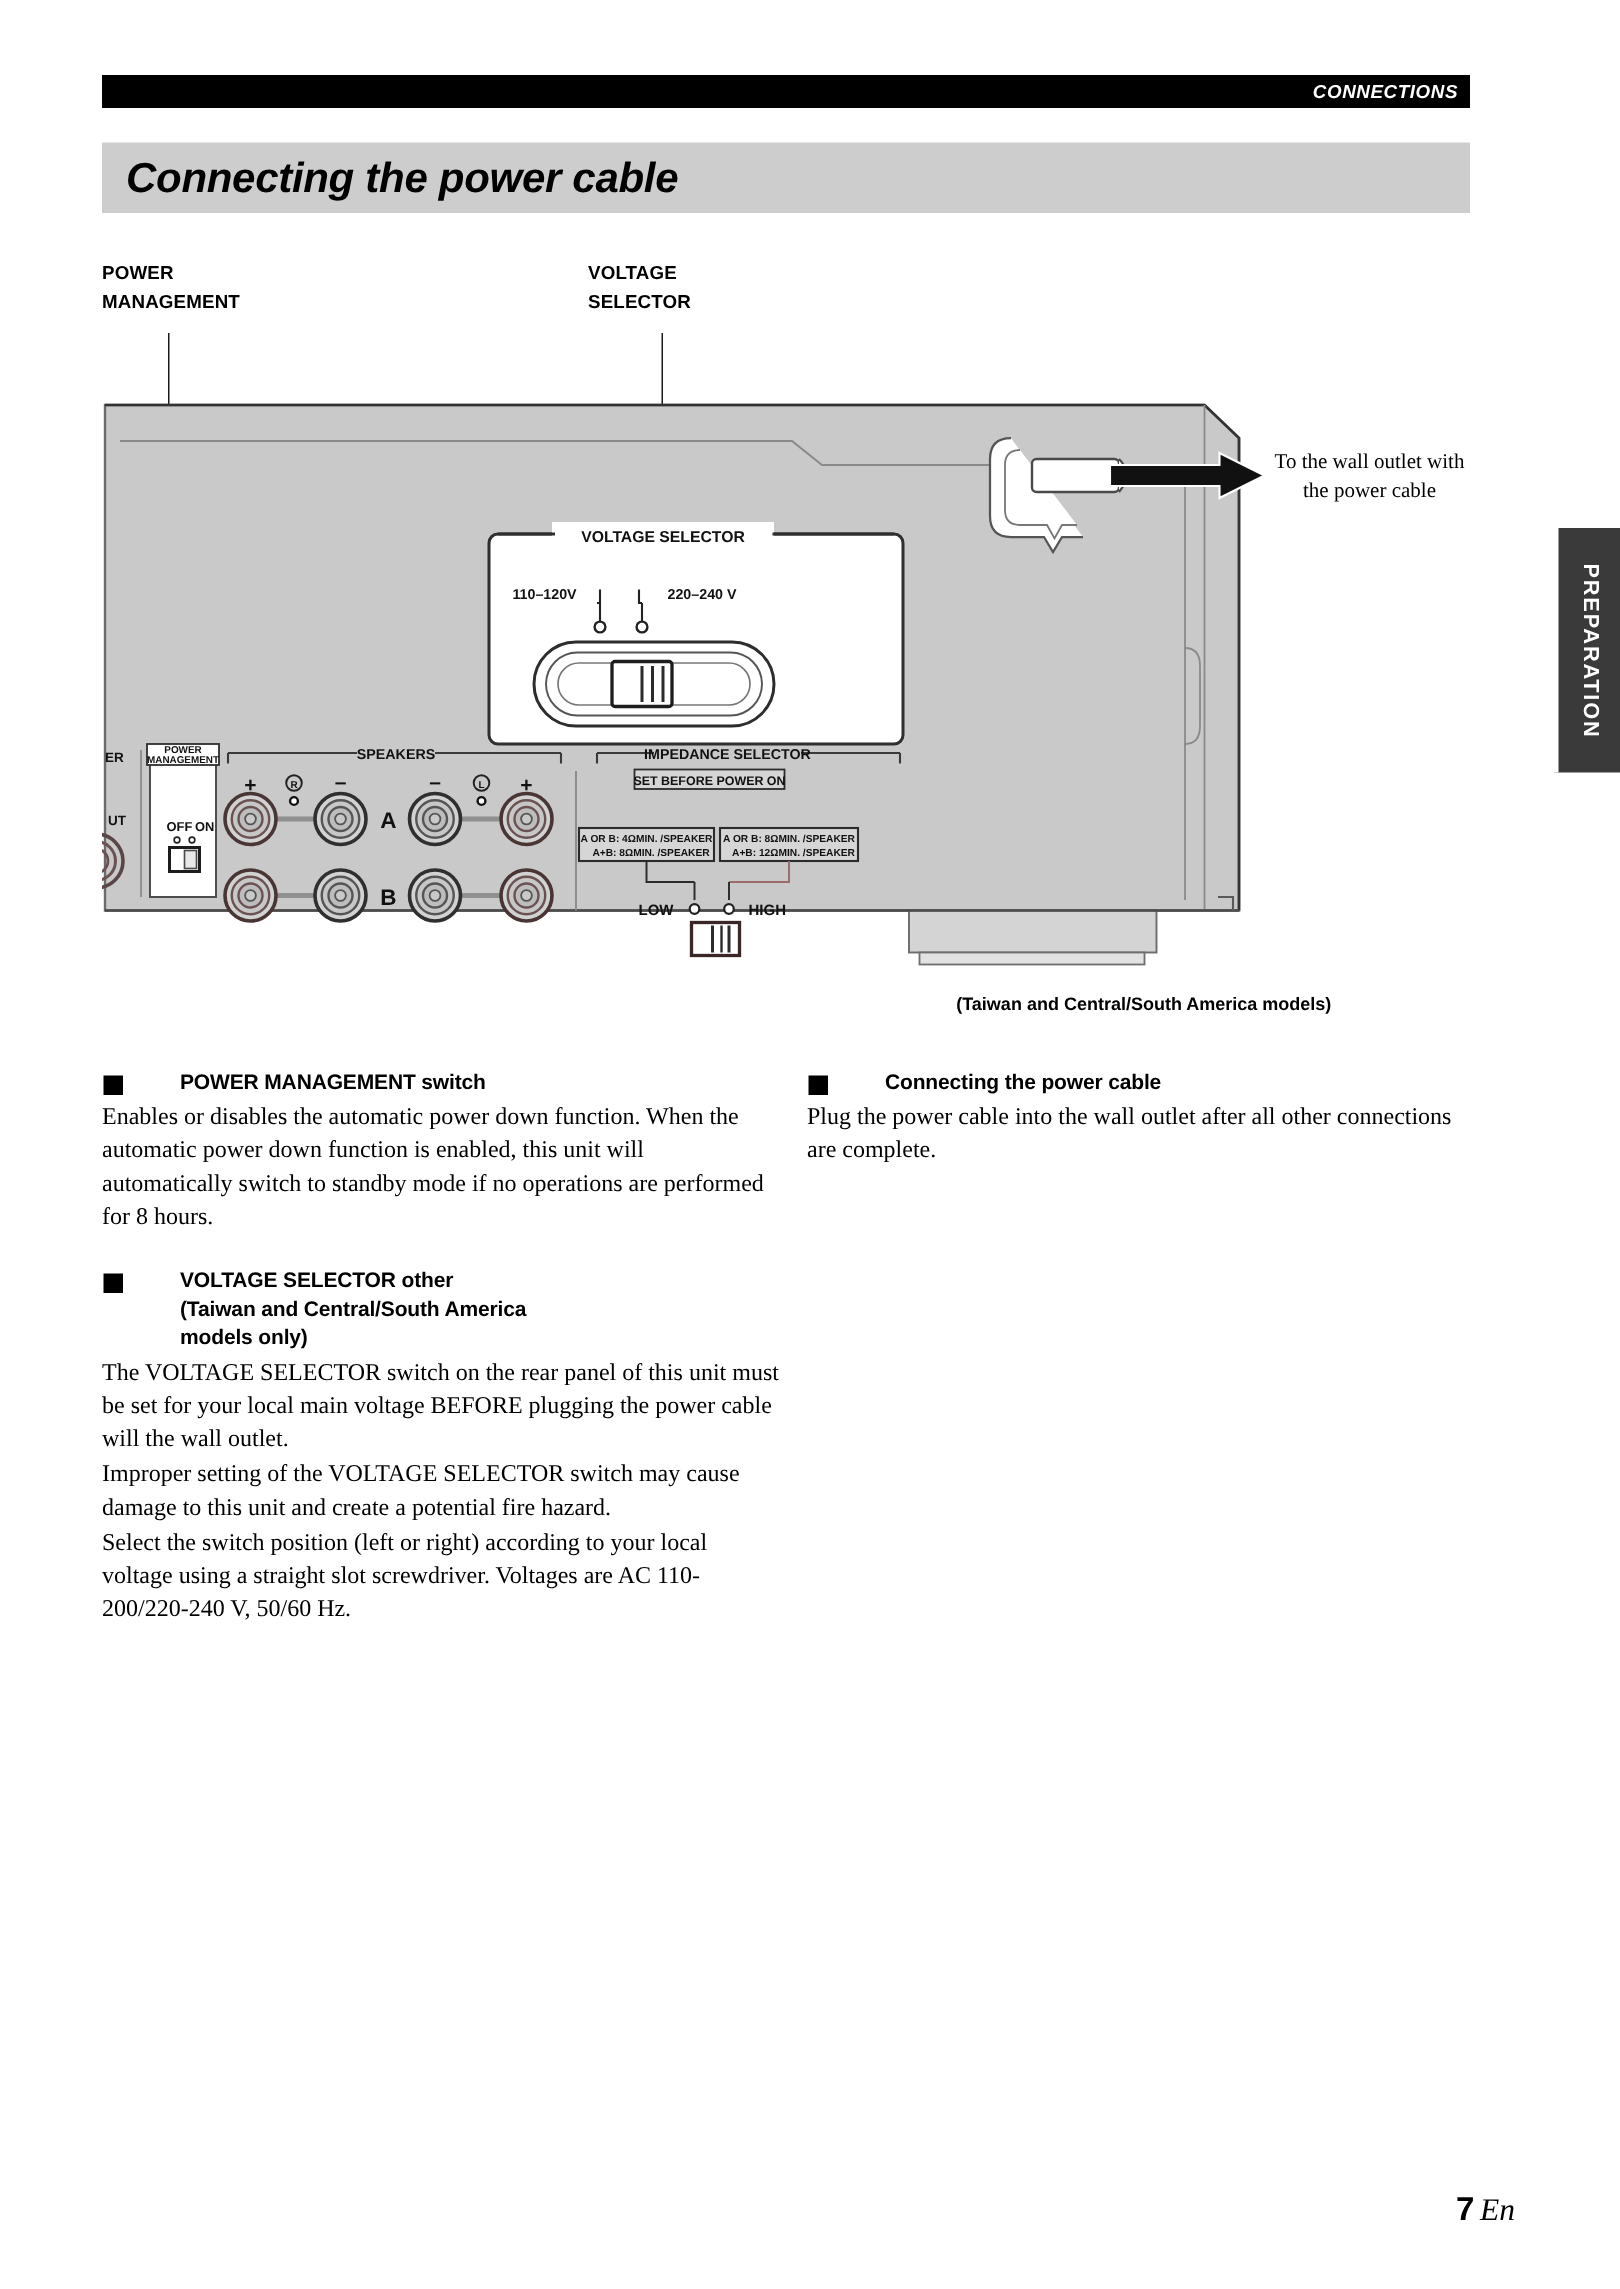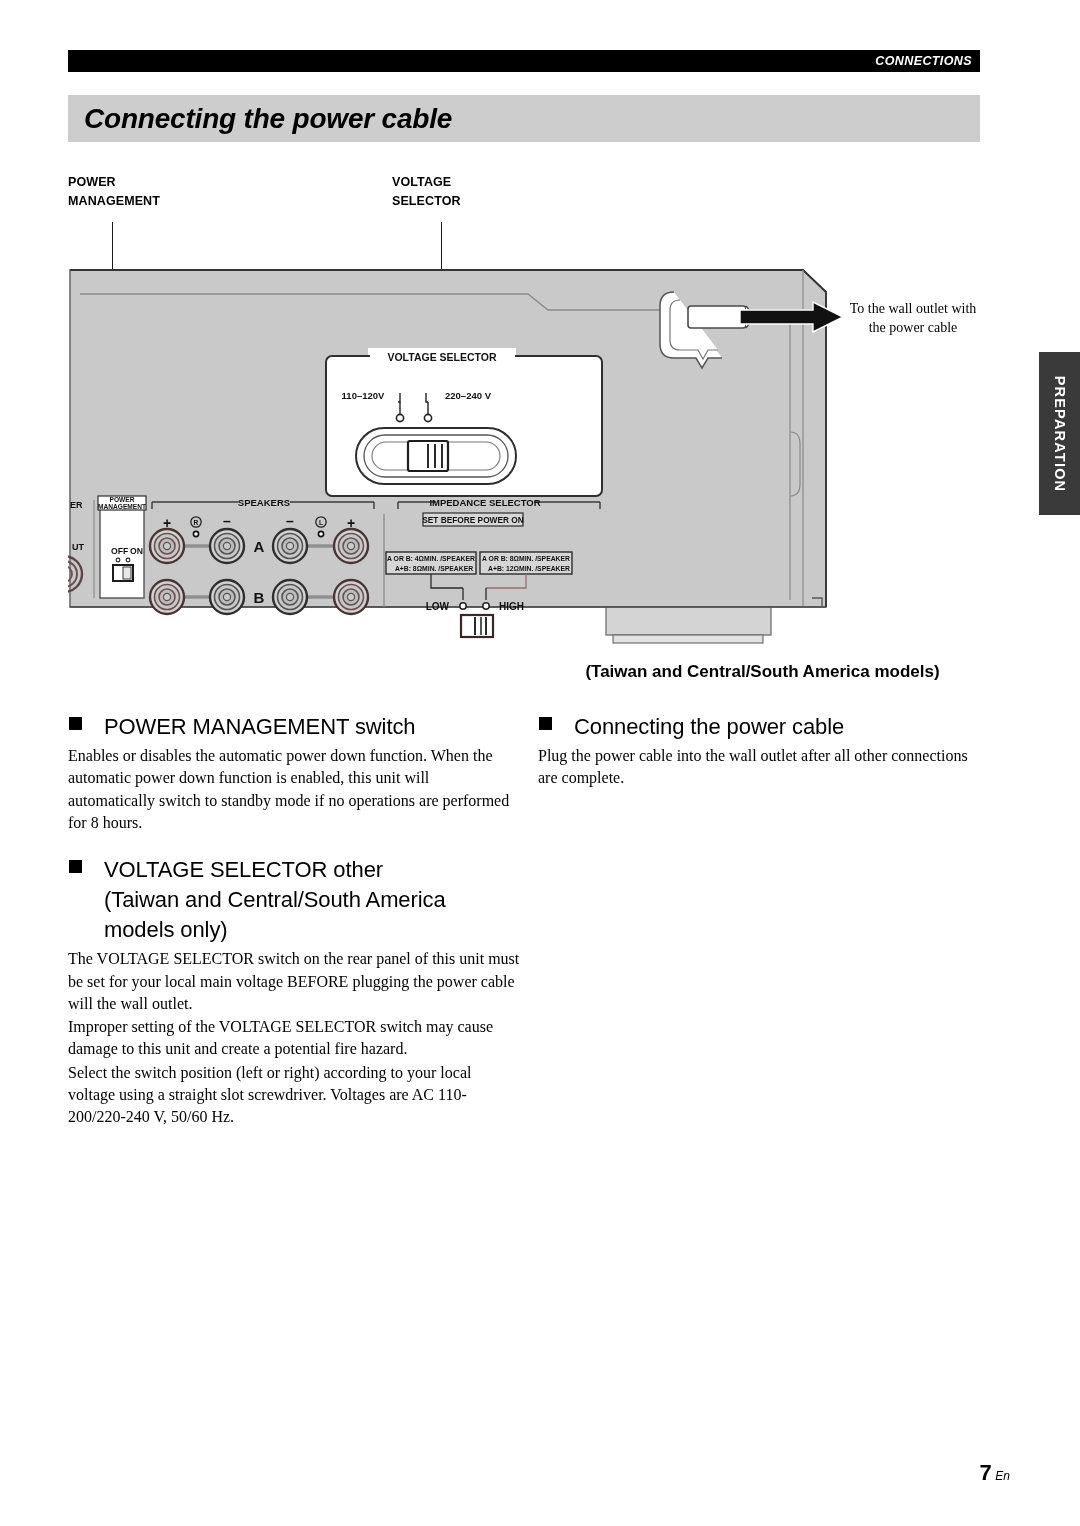--- a/index.html
+++ b/index.html
@@ -95,21 +95,21 @@
     left: 68px; top: 262px;
     width: 800px; height: 400px;
   }
   .diagram svg { display: block; }
 
   .dcaption {
     position: absolute;
     left: 535px; top: 662px;
     width: 455px;
     text-align: center;
-    font-size: 17px;
+    font-size: 12px;
     font-weight: bold;
     color: #000;
   }
 
   .wall-text {
     position: absolute;
     left: 828px; top: 300px;
     width: 170px;
     text-align: center;
     font-family: "Liberation Serif", serif;
@@ -132,25 +132,26 @@
     align-items: flex-start;
     margin: 0 0 3px 0;
   }
   .sec-head .bullet {
     width: 13px; height: 13px;
     background: #000;
     flex: 0 0 auto;
     margin: 5px 22px 0 1px;
   }
   .sec-head .htext {
-    font-size: 22px;
-    font-weight: normal;
+    font-size: 14px;
+    font-weight: bold;
     line-height: 1.37;
     color: #000;
     letter-spacing: -0.1px;
+    margin-left: 16px;
   }
   .sec-head .htext .l2,
   .sec-head .htext .l3 { display: block; }
 
   .para {
     font-family: "Liberation Serif", serif;
     font-size: 16px;
     line-height: 1.39;
     color: #000;
     margin: 0 0 1px 0;
@@ -164,24 +165,25 @@
     right: 70px; bottom: 40px;
     text-align: right;
     color: #000;
   }
   .footer .pg {
     font-size: 22px;
     font-weight: bold;
     letter-spacing: -0.3px;
   }
   .footer .en {
-    font-size: 12px;
+    font-size: 21px;
     font-style: italic;
     font-weight: normal;
     margin-left: 4px;
+    font-family: Liberation Serif, serif;
   }
 </style>
 </head>
 <body>
 
 <div class="header-band">
   <span class="chapter">CONNECTIONS</span>
 </div>
 
 <div class="title-bar">

